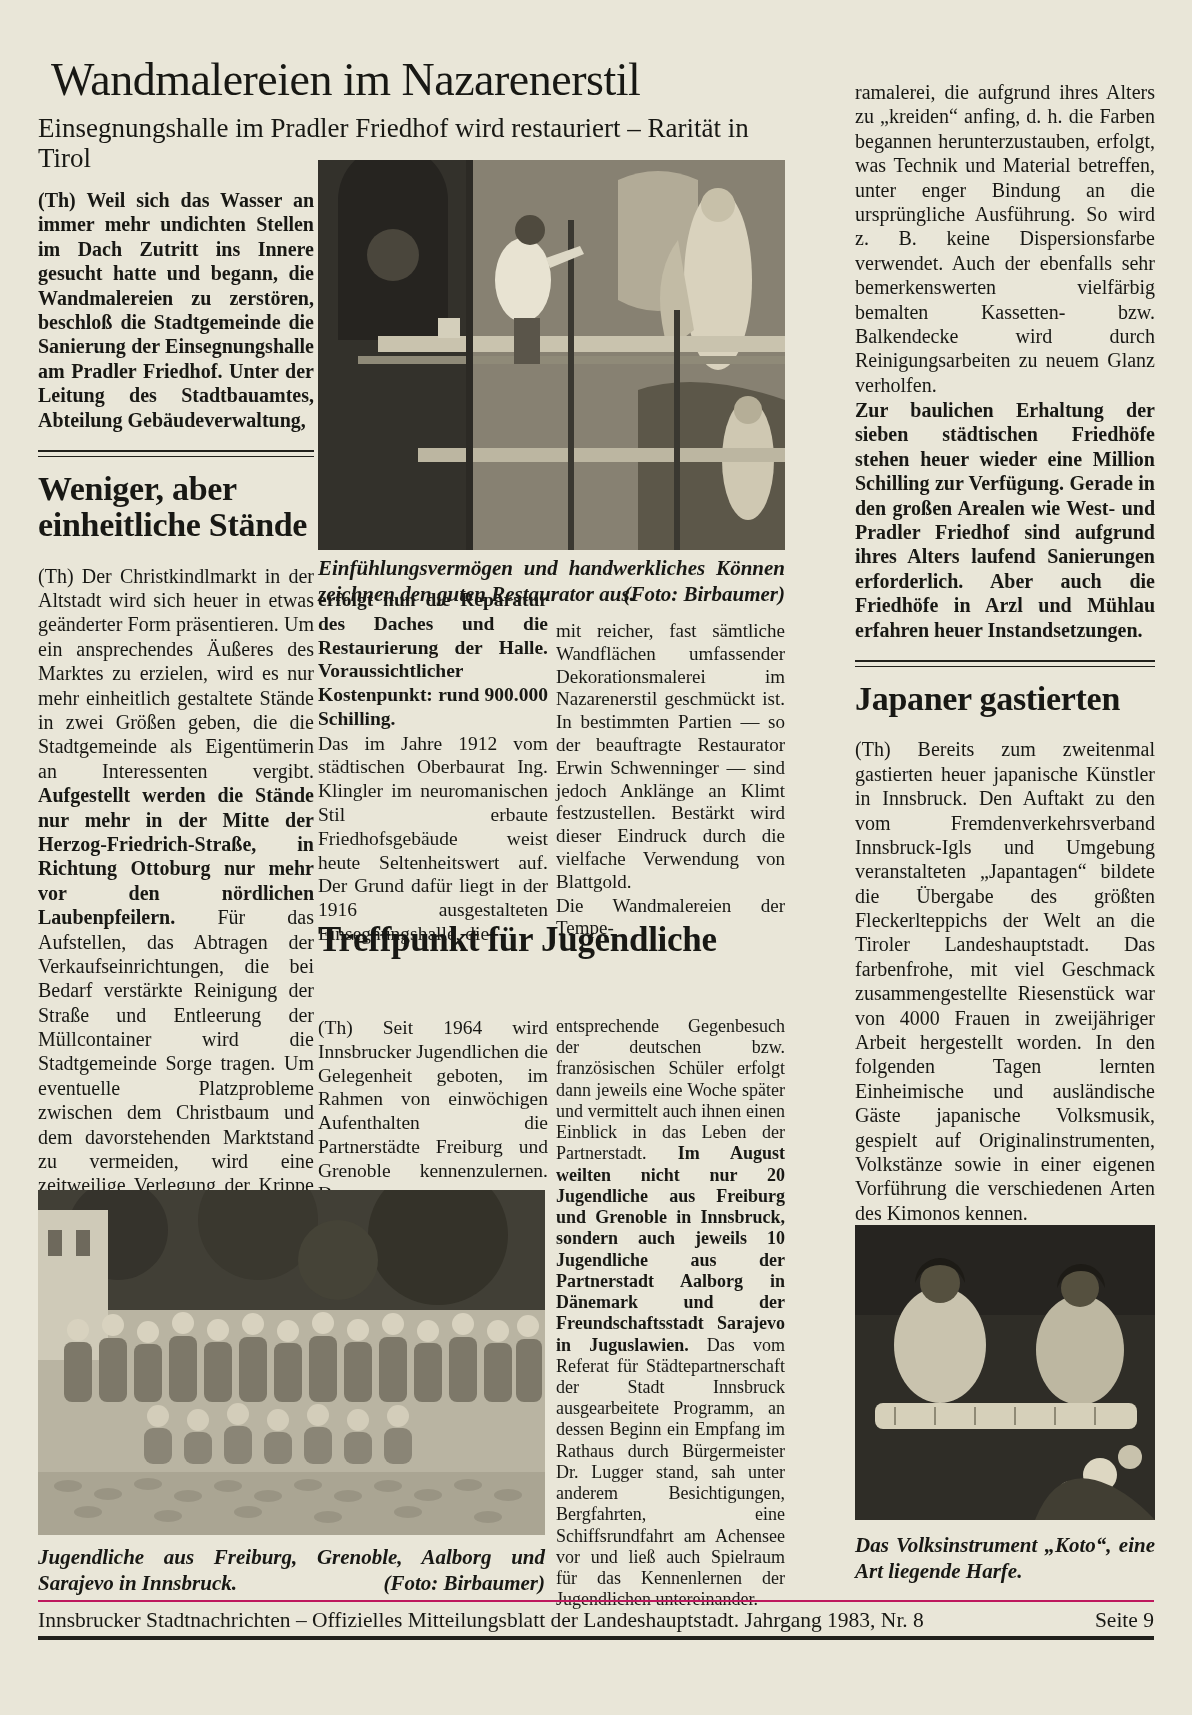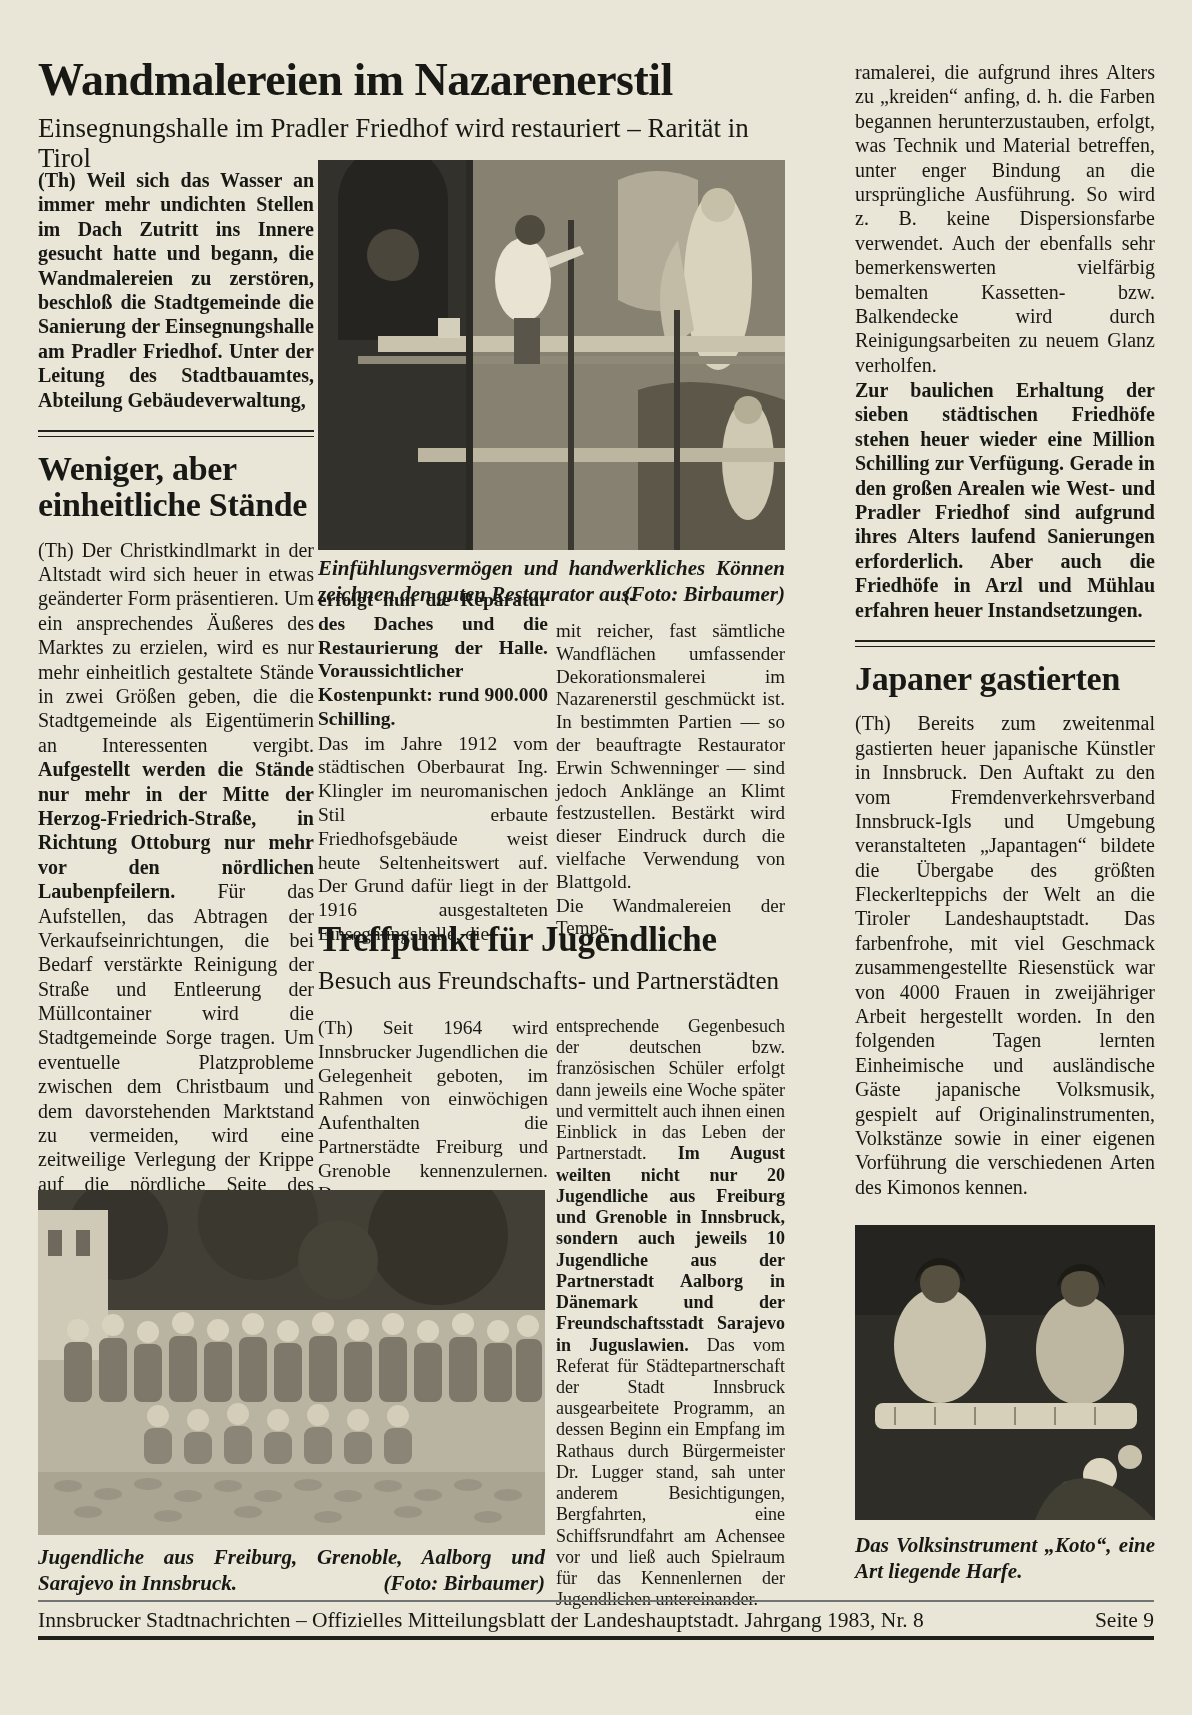--- a/index.html
+++ b/index.html
@@ -8,29 +8,29 @@
     width:1192px;height:1715px;
     margin:0 auto;
     background:#e9e6d8;
     font-family:"Liberation Serif", serif;
     color:#181814;
     overflow:hidden;
   }
   .abs{position:absolute;}
   
   .headline{
-    font-size:46px;font-weight:bold;letter-spacing:-0.5px;
-    line-height:1.05;white-space:nowrap;
+    font-size:46px;font-weight:normal;letter-spacing:-0.5px;
+    line-height:1.05;white-space:nowrap;margin-left:13px;
   }
   .subhead{font-size:27px;line-height:1.1;margin-top:10px;}
   
   .body-text p{margin:0;text-align:justify;}
   .body-text p + p{margin-top:1px;}
   .b{font-weight:bold;}
-  .fs20{font-size:20px;line-height:1.22;}
+  .fs20{font-size:20px;line-height:1.22;margin-top:20px;}
   .fs195{font-size:19.5px;line-height:1.22;}
   .fs19{font-size:19px;line-height:1.2;}
   .fs18{font-size:18px;line-height:1.18;}
   
   .sect-head{font-size:34px;font-weight:bold;line-height:1.07;letter-spacing:-0.3px;}
   .sect-head-lg{font-size:35px;font-weight:bold;line-height:1.05;letter-spacing:-0.3px;}
   .sect-sub{font-size:25px;line-height:1.1;margin-top:8px;}
   
   .rule2{height:4px;border-top:2.5px solid #21211c;border-bottom:1.5px solid #21211c;}
   .flow .rule2{margin:18px 0 14px;}
@@ -38,21 +38,21 @@
   
   .caption{
     font-size:21px;font-style:italic;font-weight:bold;
     line-height:1.22;text-align:justify;
   }
   .caption .credit{position:absolute;right:0;bottom:0;font-style:italic;font-weight:bold;}
   
   .photo{display:block;background:#54524a;}
   
   .footer{
-    border-top:2px solid #737373;
+    border-top:2px solid #be185d;
     font-size:21.5px;
     padding-top:6px;
     display:flex;justify-content:space-between;
   }
   .footer-rule-bottom{height:0;border-top:4px solid #21211c;}
 </style>
 </head>
 <body>
 
 <div id="page">
@@ -128,21 +128,20 @@
       </div>
     <div class="rule2"></div>
     <div class="sect-head">Japaner gastierten</div>
     <div class="body-text fs20">
         <p><span>(Th) Bereits zum zweitenmal gastierten heuer japanische Künstler in Innsbruck. Den Auftakt zu den vom Fremdenverkehrsverband Innsbruck-Igls und Umgebung veranstalteten „Japantagen“ bildete die Übergabe des größten Fleckerlteppichs der Welt an die Tiroler Landeshauptstadt. Das farbenfrohe, mit viel Geschmack zusammengestellte Riesenstück war von 4000 Frauen in zweijähriger Arbeit hergestellt worden. In den folgenden Tagen lernten Einheimische und ausländische Gäste japanische Volksmusik, gespielt auf Originalinstrumenten, Volkstänze sowie in einer eigenen Vorführung die verschiedenen Arten des Kimonos kennen.</span></p>
       </div>
   </div>
 
   <div class="abs" style="left:318px;top:922px;width:467px;">
     <div class="sect-head-lg">Treffpunkt für Jugendliche</div>
-    <div class="sect-sub">Besuch aus Freundschafts- und Partnerstädten</div>
   </div>
 
   <div class="abs body-text fs195" style="left:318px;top:1016px;width:230px;">
       <p><span>(Th) Seit 1964 wird Innsbrucker Jugendlichen die Gelegenheit geboten, im Rahmen von einwöchigen Aufenthalten die Partnerstädte Freiburg und Grenoble kennenzulernen. Der</span></p>
     </div>
   <div class="abs body-text fs18" style="left:556px;top:1016px;width:229px;">
       <p><span>entsprechende Gegenbesuch der deutschen bzw. französischen Schüler erfolgt dann jeweils eine Woche später und vermittelt auch ihnen einen Einblick in das Leben der Partnerstadt. </span><span class="b">Im August weilten nicht nur 20 Jugendliche aus Freiburg und Grenoble in Innsbruck, sondern auch jeweils 10 Jugendliche aus der Partnerstadt Aalborg in Dänemark und der Freundschaftsstadt Sarajevo in Juguslawien.</span><span> Das vom Referat für Städtepartnerschaft der Stadt Innsbruck ausgearbeitete Programm, an dessen Beginn ein Empfang im Rathaus durch Bürgermeister Dr. Lugger stand, sah unter anderem Besichtigungen, Bergfahrten, eine Schiffsrundfahrt am Achensee vor und ließ auch Spielraum für das Kennenlernen der Jugendlichen untereinander.</span></p>
     </div>
 
   <svg class="abs photo" style="left:38px;top:1190px;" width="507" height="345" viewBox="0 0 507 345" role="img">

